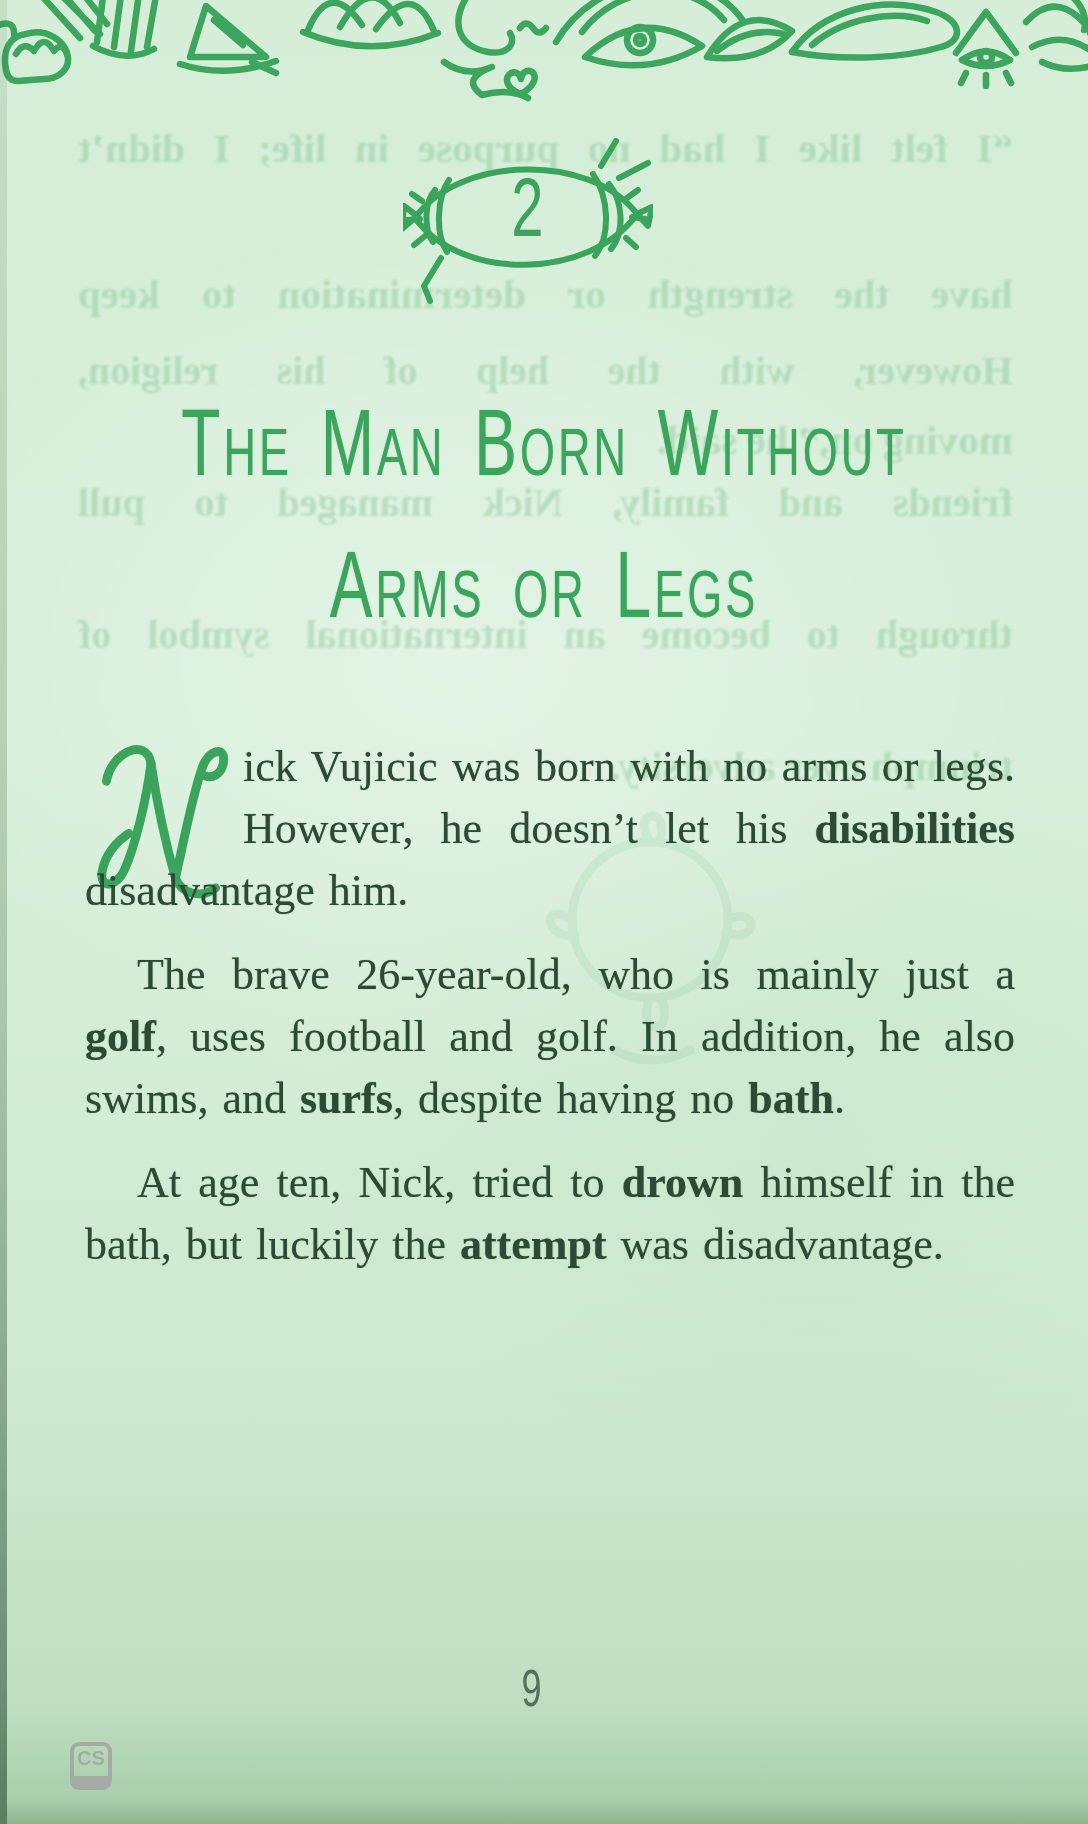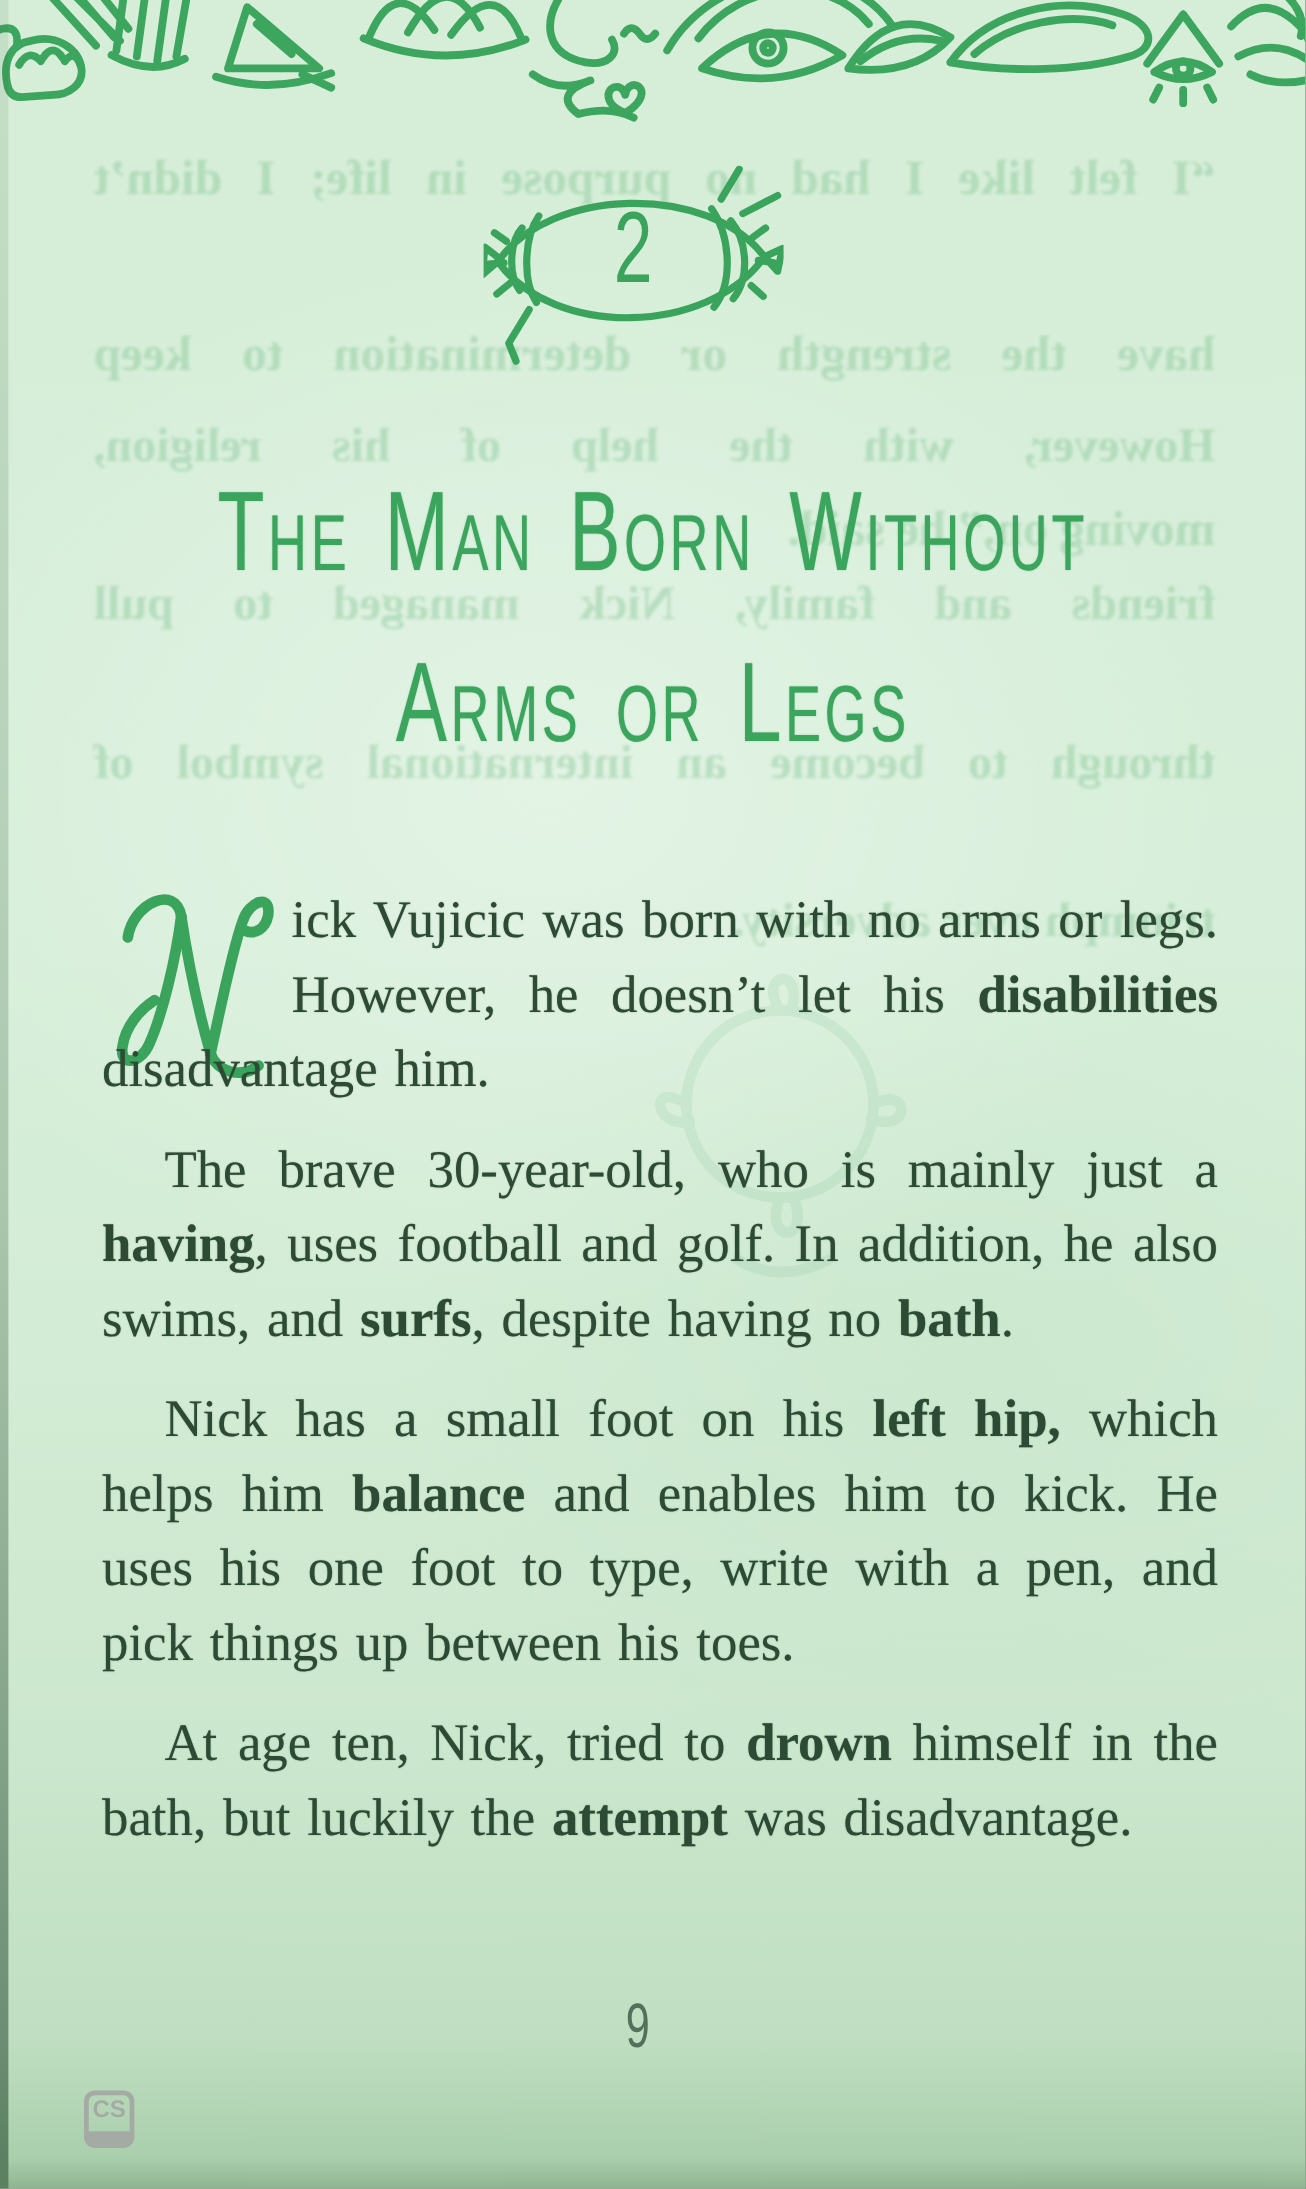--- a/index.html
+++ b/index.html
@@ -209,22 +209,21 @@
       <path d="M56,30 C52,62 42,104 32,126 C26,140 10,144 12,128 C14,113 25,100 36,93"></path>
       <path d="M56,30 C62,70 70,105 78,133"></path>
       <path d="M78,133 C86,97 94,56 102,34 C107,18 124,13 121,30 C119,40 111,44 104,41"></path>
       <path d="M78,133 C83,147 101,152 114,142"></path>
     </g>
   </svg>
   <span class="sr">N</span>
 
   <div class="body-text">
       <p><span class="dc-float"></span><span>ick Vujicic was born with no arms or legs. However, he doesn’t let his </span><span class="b">disabilities</span><span> disadvantage him.</span></p>
-      <p class="indent"><span>The brave 30-year-old, who is mainly just a </span><span class="b">having</span><span>, uses football and golf. In addition, he also swims, and </span><span class="b">surfs</span><span>, despite having no </span><span class="b">bath</span><span>.</span></p>
-      <p class="indent"><span>Nick has a small foot on his </span><span class="b">left hip,</span><span> which helps him </span><span class="b">balance</span><span> and enables him to kick. He uses his one foot to type, write with a pen, and pick things up between his toes.</span></p>
+      <p class="indent"><span>The brave 26-year-old, who is mainly just a </span><span class="b">golf</span><span>, uses football and golf. In addition, he also swims, and </span><span class="b">surfs</span><span>, despite having no </span><span class="b">bath</span><span>.</span></p>
       <p class="indent"><span>At age ten, Nick, tried to </span><span class="b">drown</span><span> himself in the bath, but luckily the </span><span class="b">attempt</span><span> was disadvantage.</span></p>
     </div>
 
   <div class="page-num">9</div>
 
   <div class="watermark-band"></div>
   <div class="left-edge"></div>
   <div class="bottom-edge"></div>
 
   <div class="watermark">

